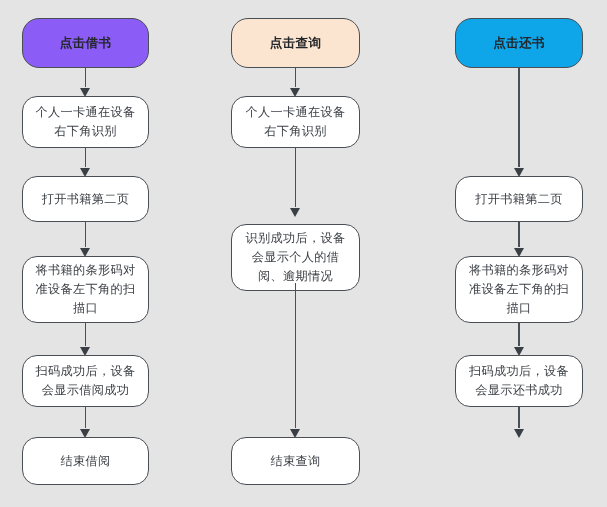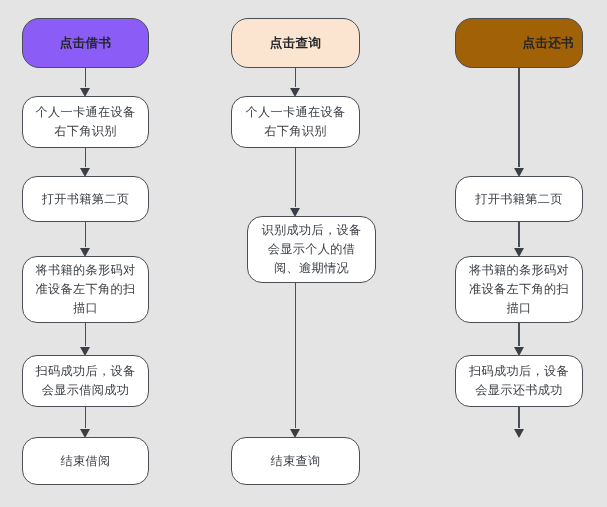--- a/index.html
+++ b/index.html
@@ -45,21 +45,21 @@
     padding: 0 8px;
   }
   .node.start {
     font-weight: bold;
     font-size: 12.6px;
     border-radius: 17px;
     color: #23262a;
   }
   .node.fill-blue   { background: #8b5cf6; }
   .node.fill-peach  { background: #fbe5d0; }
-  .node.fill-purple { background: #a16207; text-align: right; }
+  .node.fill-purple { background: #0ea5e9; }
 
   .node-text {
     display: block;
     width: 100%;
     white-space: pre-line;
   }
 
   .edge {
     position: absolute;
     width: 0;
@@ -157,21 +157,21 @@
     <div class="node" style="left:0px; top:96px; width:129px; height:52px;">
       <span class="node-text">个人一卡通在设备
 右下角识别</span>
     </div>
 
     <div class="edge" style="left:64.5px; top:148px; height:68px;">
       <div class="edge-line" style="height:59px;"></div>
       <div class="edge-head"></div>
     </div>
 
-    <div class="node" style="left:0px; top:216px; width:129px; height:67px;margin-left:16px;">
+    <div class="node" style="left:0px; top:224px; width:129px; height:67px;">
       <span class="node-text">识别成功后，设备
 会显示个人的借
 阅、逾期情况</span>
     </div>
 
     <div class="edge" style="left:64.5px; top:283px; height:154px;">
       <div class="edge-line" style="height:145px;"></div>
       <div class="edge-head"></div>
     </div>
 

